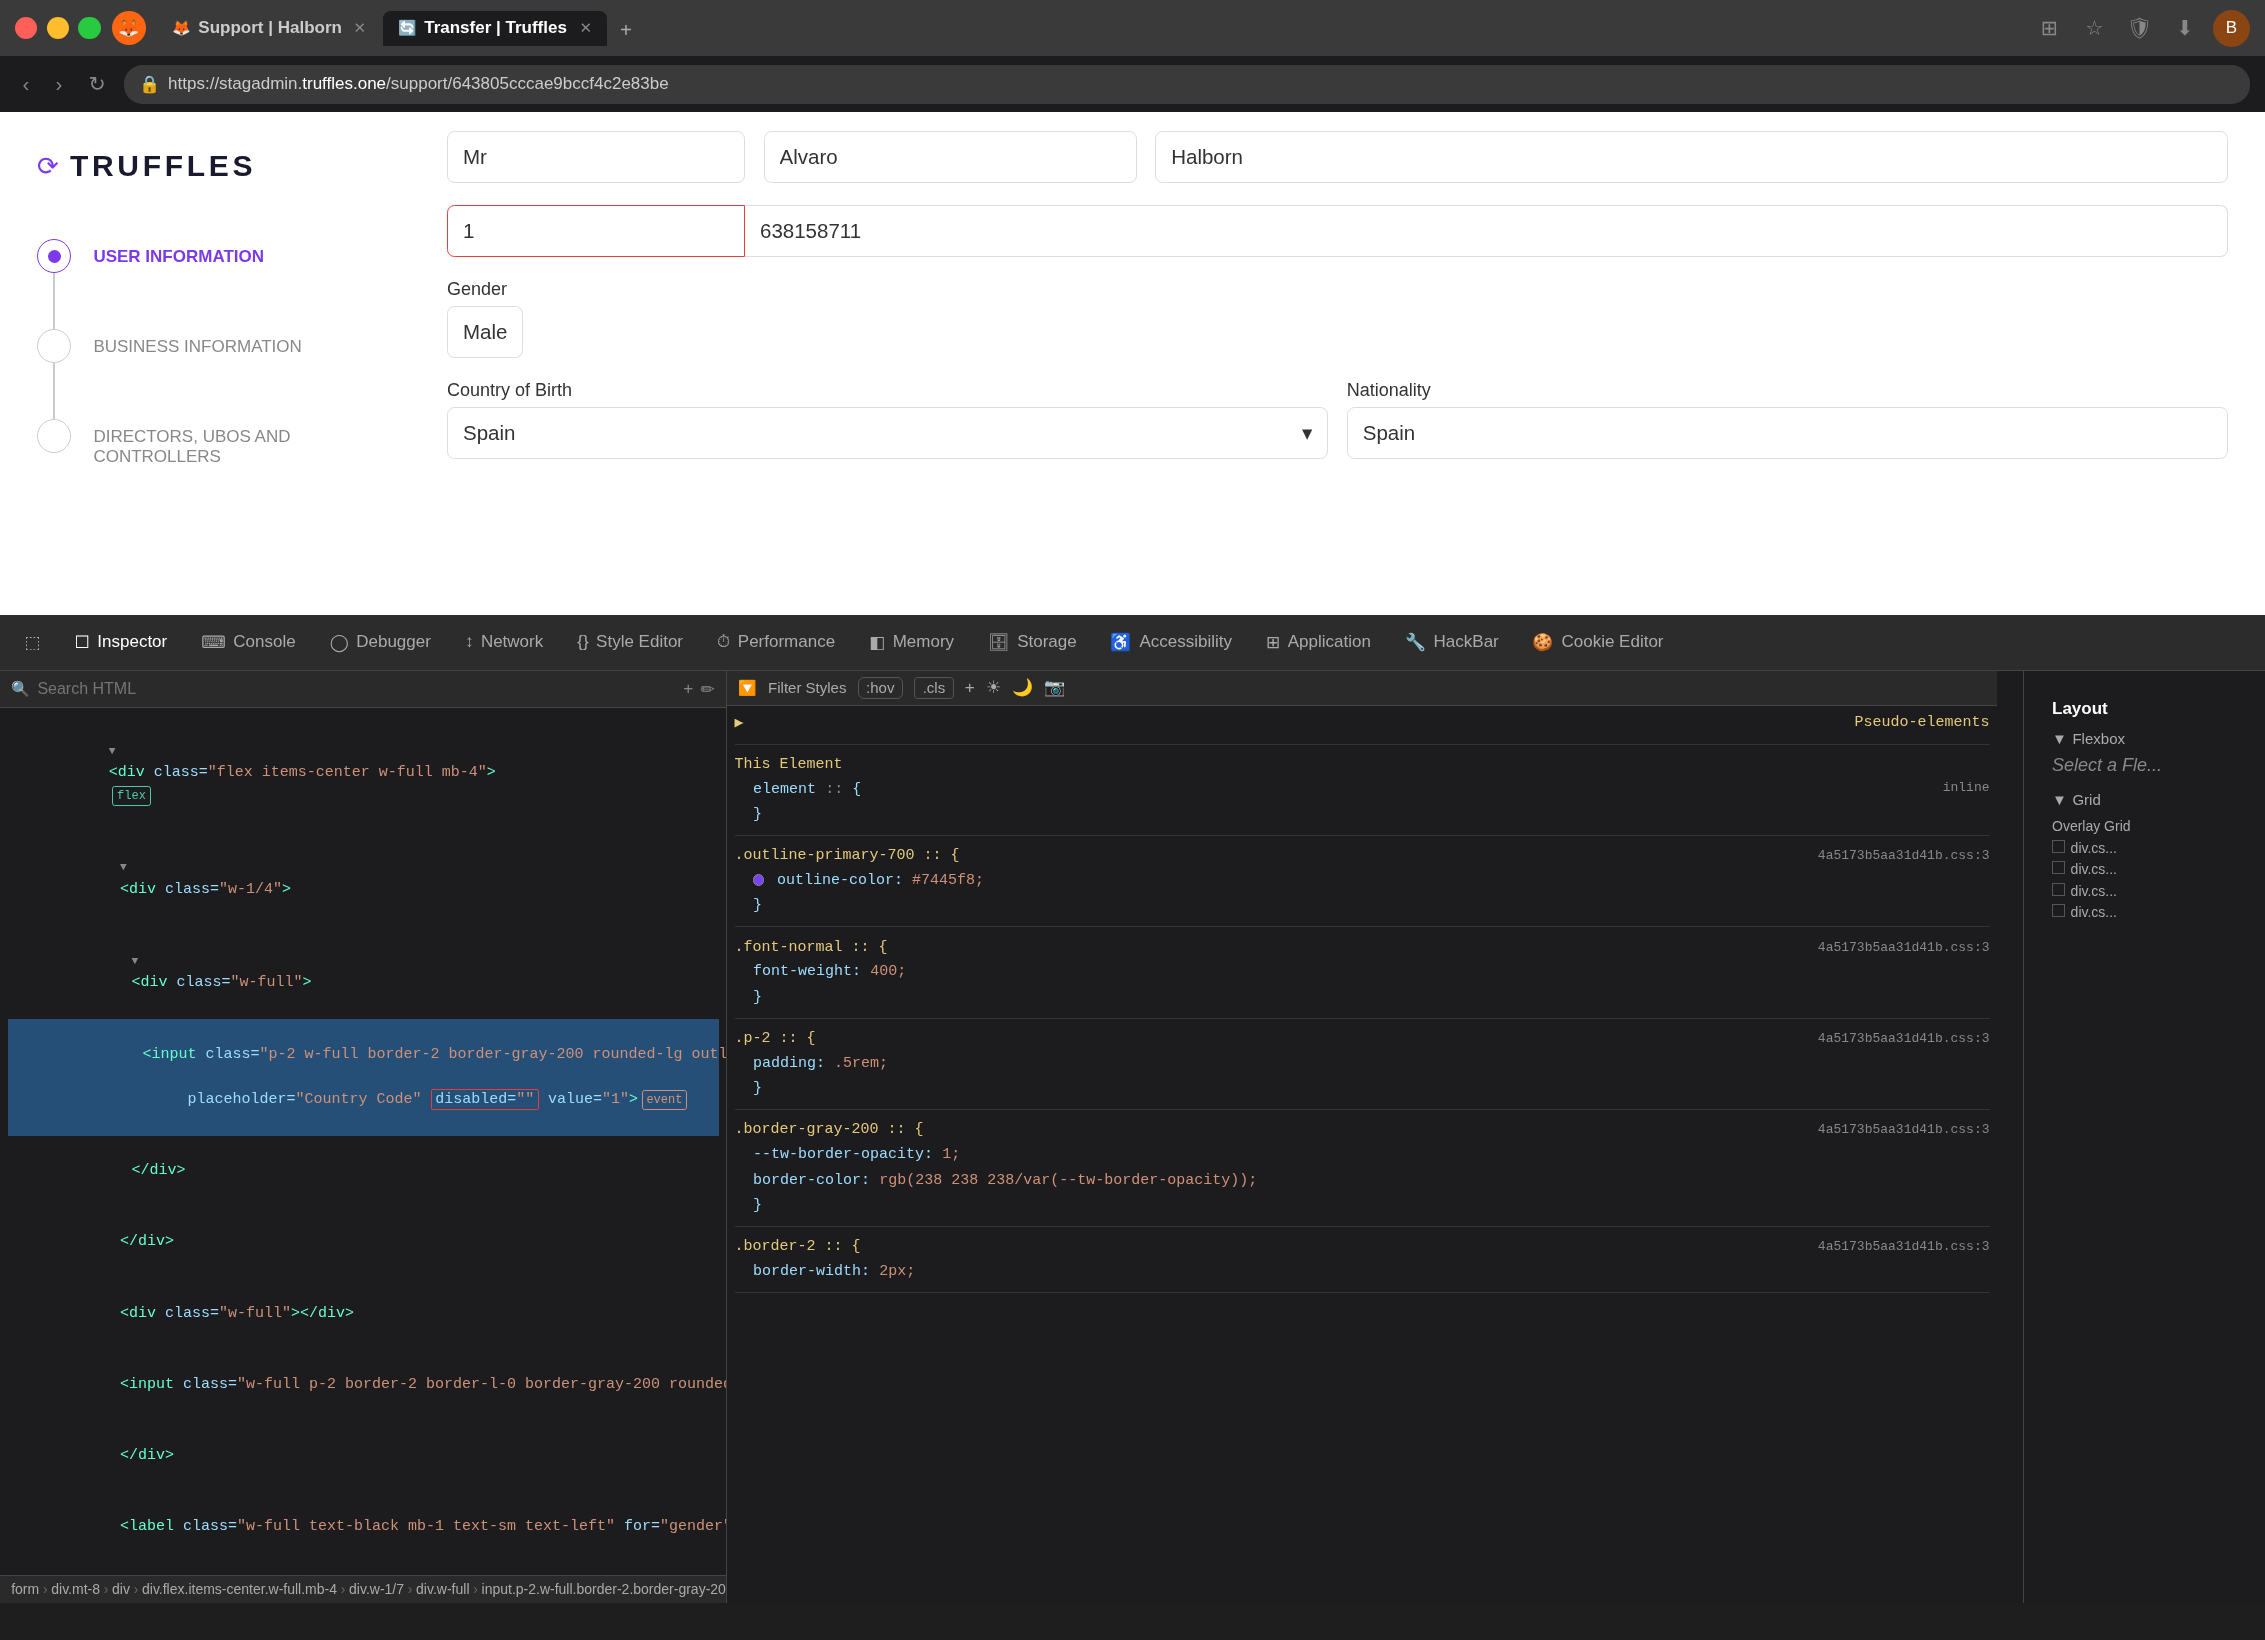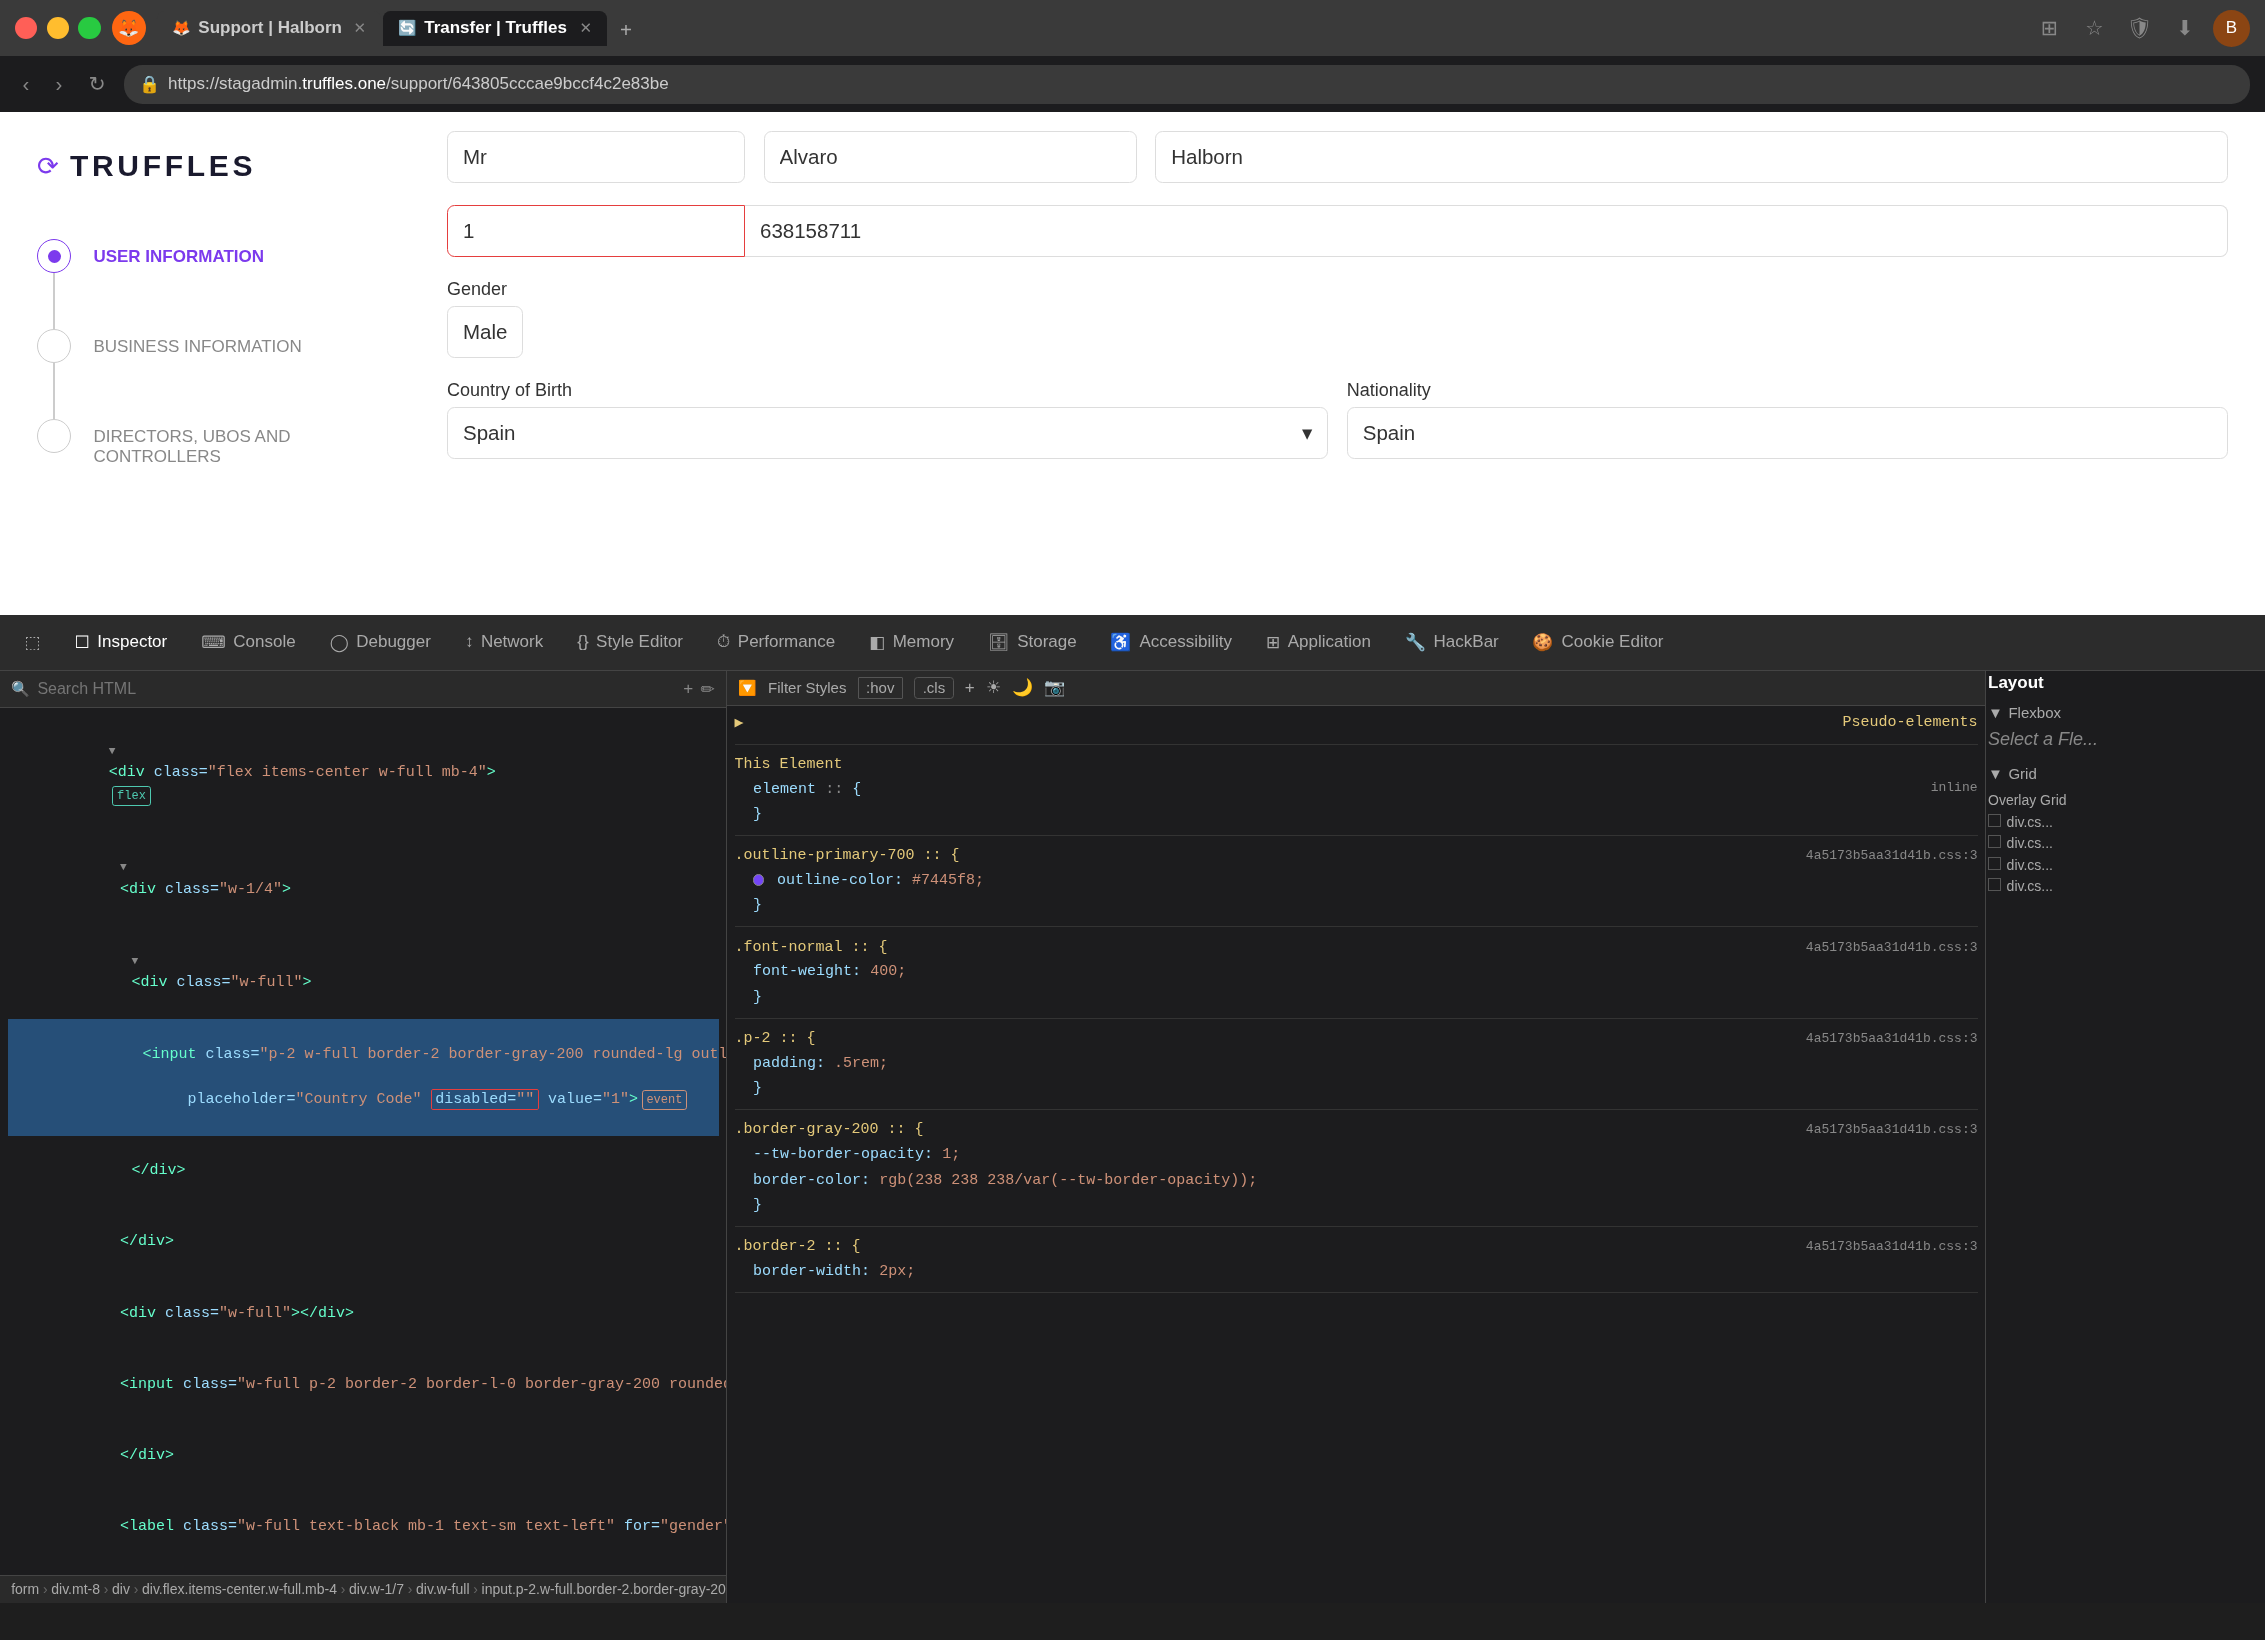--- a/index.html
+++ b/index.html
@@ -86,32 +86,32 @@
     .indent4 { padding-left: 45px; }
     .expand-tri { color: #888; margin-right: 3.7px; font-size: 11.2px; }
     .breadcrumb-bar { display: flex; align-items: center; gap: 3.7px; padding: 5.6px 11.2px; background: #2a2a2a; border-top: 0.9px solid #444; font-size: 14px; color: #aaa; overflow: hidden; }
     .breadcrumb-item { color: #aaa; cursor: pointer; white-space: nowrap; }
     .breadcrumb-sep { color: #666; }
 
     
     .devtools-right { flex: 1; display: flex; flex-direction: column; background: #1c1c1e; }
     .styles-toolbar { display: flex; align-items: center; padding: 5.6px 11.2px; background: #2a2a2a; border-bottom: 0.9px solid #444; gap: 11.2px; }
     .filter-styles { color: #aaa; font-size: 15px; }
-    .pseudo-btn { color: #aaa; font-size: 15px; padding: 1.9px 7.5px; border: 0.9px solid #555; border-radius: 1px; cursor: pointer; }
+    .pseudo-btn { color: #aaa; font-size: 15px; padding: 1.9px 7.5px; border: 0.9px solid #555; border-radius: 6px; cursor: pointer; }
     .cls-btn { color: #aaa; font-size: 15px; padding: 1.9px 7.5px; border: 0.9px solid #555; border-radius: 3.7px; cursor: pointer; }
     .styles-panel { flex: 1; padding: 7.5px; overflow: auto; font-size: 15px; color: #ccc; font-family: 'Courier New', monospace; }
     .styles-section { margin-bottom: 11.2px; border-bottom: 0.9px solid #333; padding-bottom: 7.5px; }
     .styles-selector { color: #e4c97a; font-size: 15px; margin-bottom: 3.7px; display: flex; align-items: center; justify-content: space-between; }
     .styles-source { color: #888; font-size: 13px; }
     .styles-prop { color: #9cdcfe; padding-left: 18.6px; line-height: 1.7; }
     .styles-val { color: #ce9178; }
     .color-dot { display: inline-block; width: 11.2px; height: 11.2px; border-radius: 50%; background: #7445f8; border: 0.9px solid #888; vertical-align: middle; margin-right: 3.7px; }
 
     
-    .devtools-layout { width: 280px; background: #1c1c1e; border-left: 0.9px solid #444; padding: 2px; font-size: 15px; color: #ccc; flex-shrink: 0; }
+    .devtools-layout { width: 242px; background: #1c1c1e; border-left: 0.9px solid #444; padding: 28px; font-size: 15px; color: #ccc; flex-shrink: 0; margin-left: 26px; }
     .layout-title { color: #fff; font-size: 17px; margin-bottom: 11.2px; font-weight: 600; }
     .layout-section { margin-bottom: 15px; }
     .layout-section-title { color: #aaa; font-size: 15px; margin-bottom: 7.5px; display: flex; align-items: center; gap: 5.6px; }
     .layout-item { color: #aaa; font-size: 14px; padding: 2.8px 0; display: flex; align-items: flex-start; gap: 5.6px; cursor: pointer; }
     .layout-checkbox { width: 13px; height: 13px; border: 0.9px solid #555; display: inline-block; }
     .select-flex-text { color: #888; font-size: 18px; font-style: italic; }
 
     
     ::-webkit-scrollbar { width: 5.6px; }
     ::-webkit-scrollbar-track { background: #1c1c1e; }

